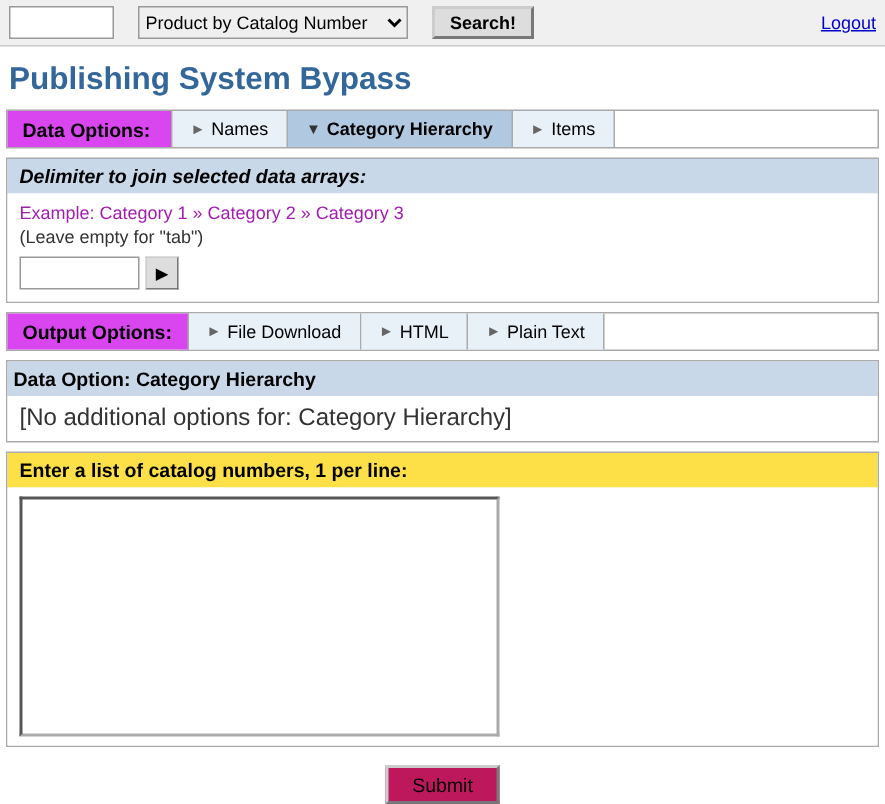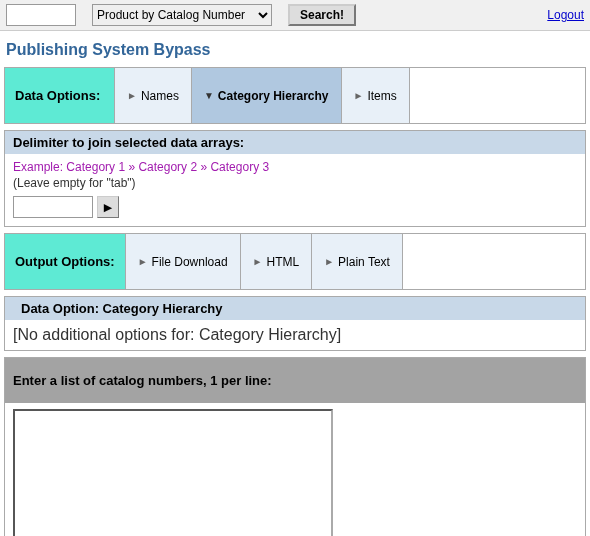--- a/index.html
+++ b/index.html
@@ -51,40 +51,40 @@
     .logout-link {
       color: #00c;
       text-decoration: underline;
       font-size: 12px;
       cursor: pointer;
     }
 
     
     .page-title {
       color: #336699;
-      font-size: 16px;
+      font-size: 21px;
       font-weight: bold;
       padding: 10px 6px 8px 6px;
     }
 
     
     .section {
       border: 1px solid #aaa;
       margin: 0 4px 6px 4px;
     }
 
     
     .tab-row {
       display: flex;
       align-items: stretch;
     }
     .tab-label {
       font-weight: bold;
-      background: #5eead4;
-      padding: 20px 10px;
+      background: #d946ef;
+      padding: 4px 10px;
       border-right: 1px solid #aaa;
       display: flex;
       align-items: center;
       white-space: nowrap;
       min-width: 110px;
     }
     .tab-item {
       display: flex;
       align-items: center;
       padding: 5px 12px;
@@ -113,20 +113,21 @@
       border: 1px solid #aaa;
       margin: 0 4px 6px 4px;
     }
     .delimiter-header {
       background: #c8d8e8;
       padding: 4px 8px;
       font-weight: bold;
       font-size: 13px;
       display: flex;
       align-items: center;
+      font-style: italic;
     }
     .delimiter-body {
       background: #fff;
       padding: 6px 8px 8px 8px;
     }
     .delimiter-example {
       font-size: 12px;
       color: #a21caf;
       margin-bottom: 2px;
     }
@@ -158,39 +159,39 @@
       justify-content: center;
     }
 
     
     .data-option-section {
       border: 1px solid #aaa;
       margin: 0 4px 6px 4px;
     }
     .data-option-header {
       background: #c8d8e8;
-      padding: 4px 16px;
+      padding: 4px 4px;
       font-weight: bold;
       font-size: 13px;
     }
     .data-option-body {
       background: #fff;
       padding: 6px 8px;
       font-size: 16px;
       color: #333;
     }
 
     
     .catalog-section {
       border: 1px solid #aaa;
       margin: 0 4px 6px 4px;
     }
     .catalog-header {
-      background: #a3a3a3;
-      padding: 15px 8px;
+      background: #fde047;
+      padding: 4px 8px;
       font-weight: bold;
       font-size: 13px;
     }
     .catalog-body {
       background: #fff;
       padding: 6px 8px;
     }
     .catalog-textarea {
       width: 320px;
       height: 160px;

